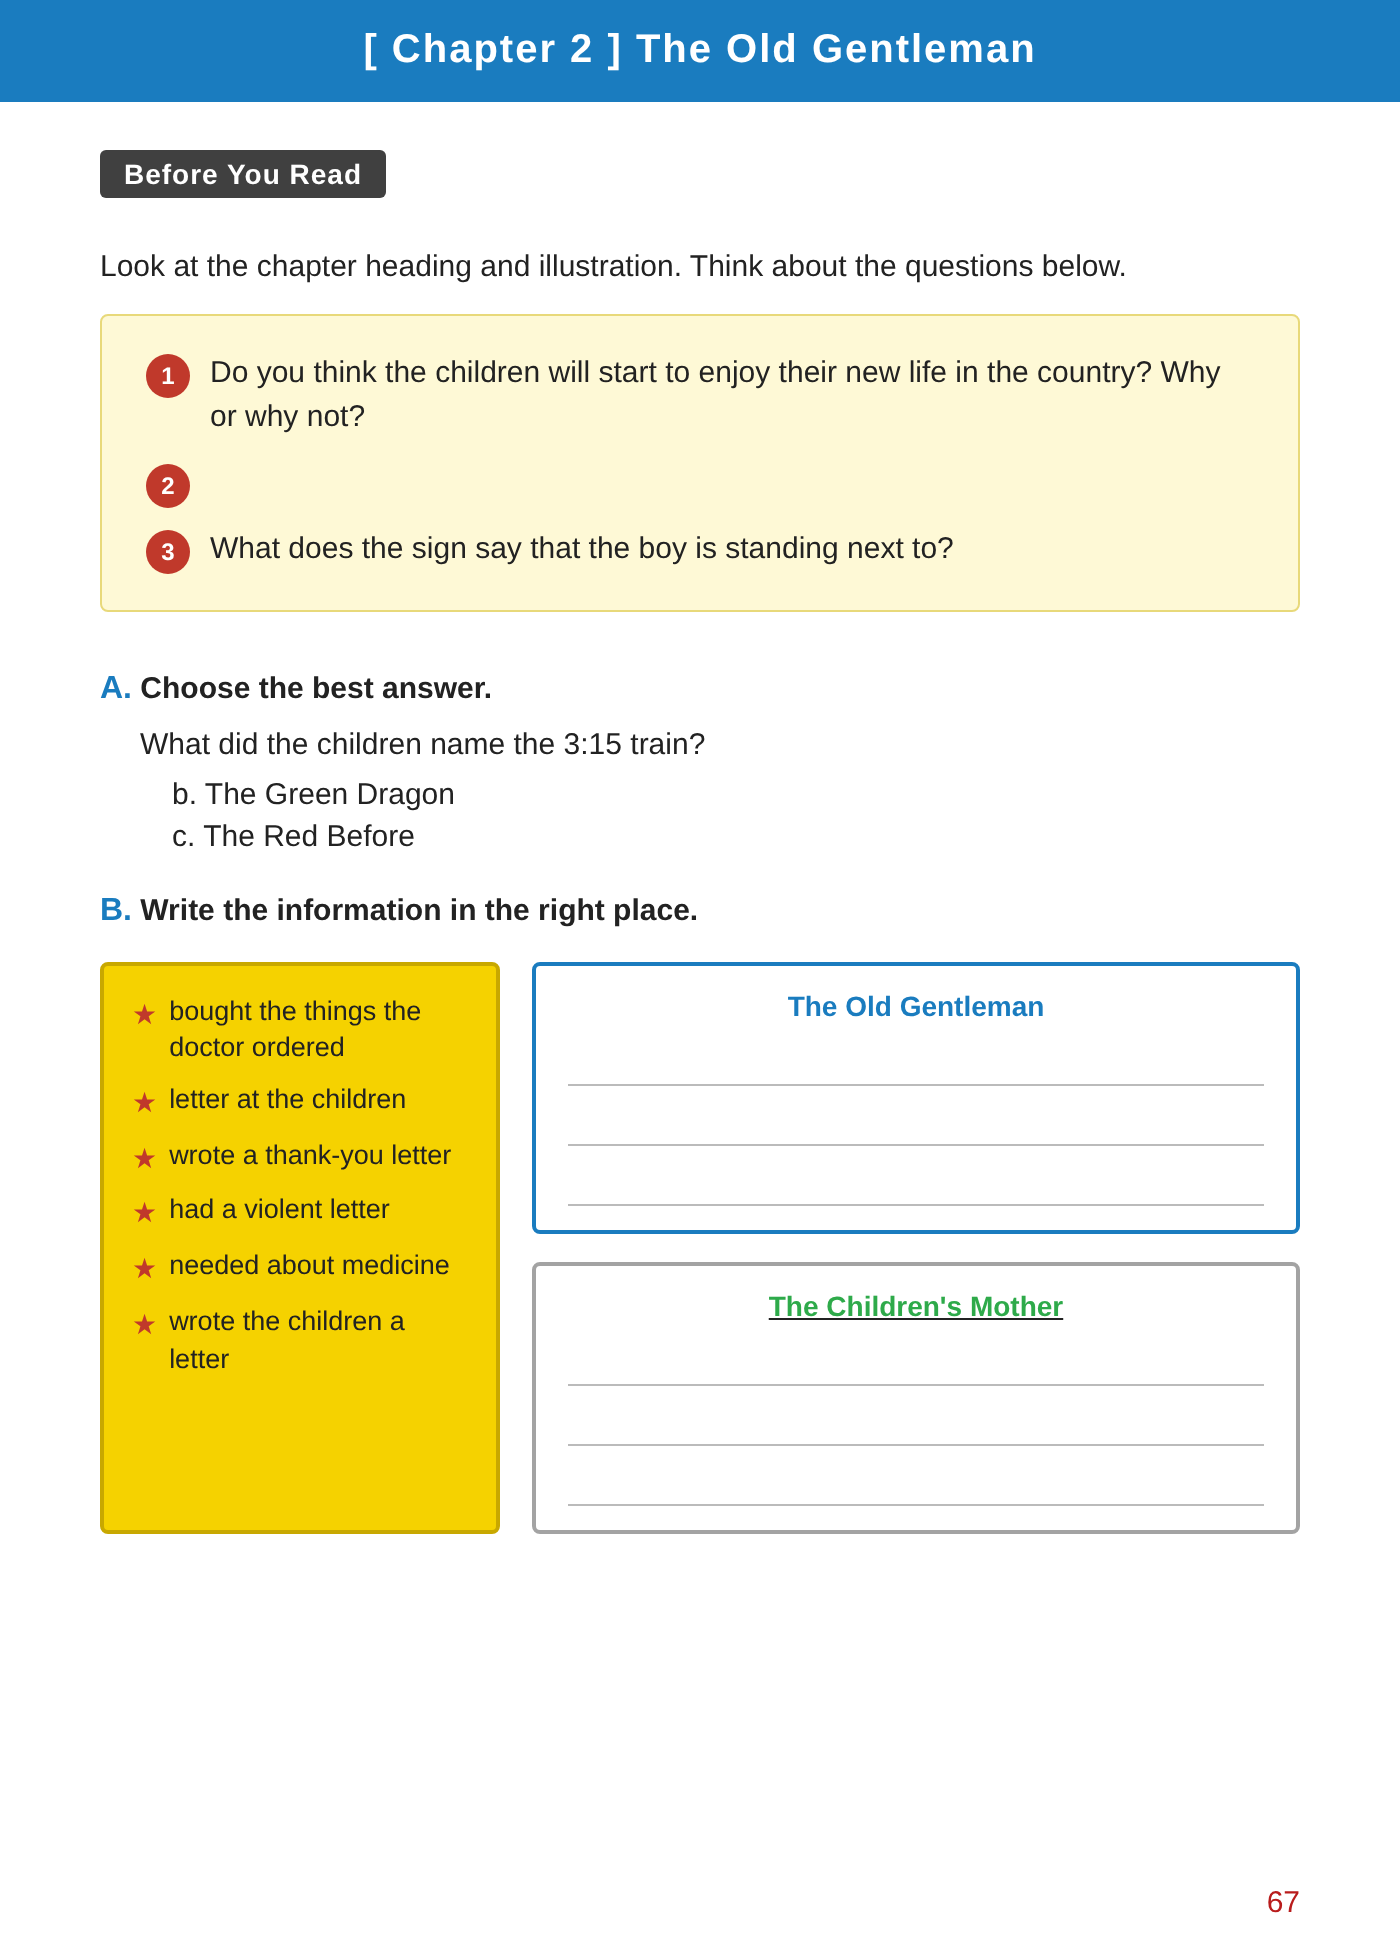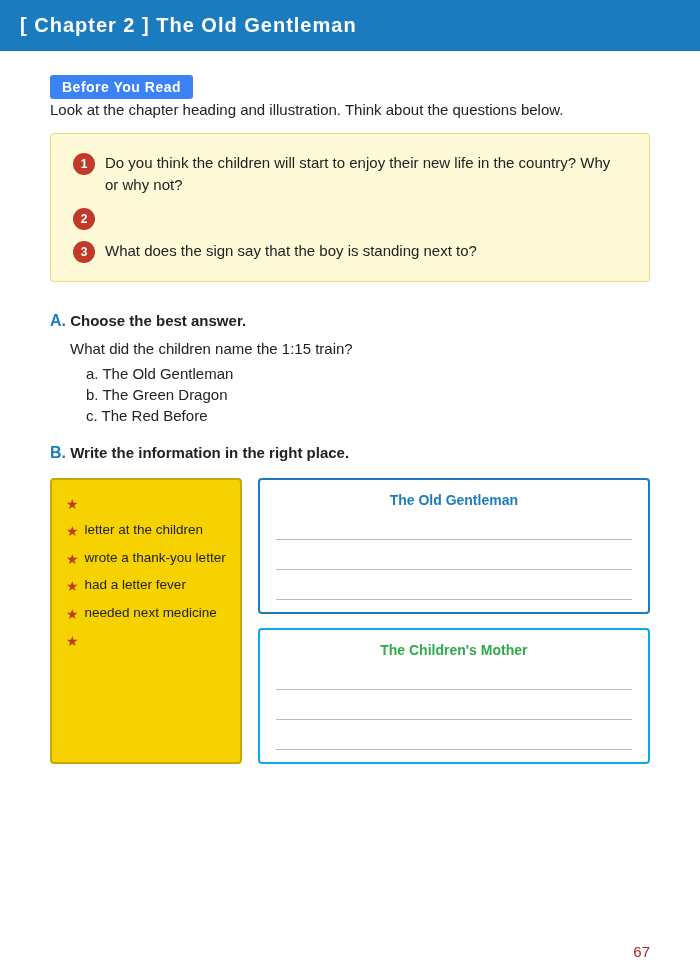--- a/index.html
+++ b/index.html
@@ -10,41 +10,41 @@
       min-height: 980px;
       position: relative;
       font-size: 15px;
       color: #222;
     }
 
     
     .chapter-header {
       background: #1a7cbf;
       color: #fff;
-      text-align: left;
+      text-align: center;
       padding: 14px 20px;
       font-size: 20px;
       font-weight: bold;
       letter-spacing: 1px;
     }
 
     .page-content {
       padding: 24px 50px 50px 50px;
     }
 
     
     .section-label {
       display: inline-block;
-      background: #3b82f6;
+      background: #404040;
       color: #fff;
       font-weight: bold;
       font-size: 14px;
       padding: 4px 12px;
       border-radius: 3px;
-      margin-bottom: 0;
+      margin-bottom: 24px;
       letter-spacing: 0.5px;
     }
 
     
     .intro-text {
       font-size: 15px;
       margin-bottom: 11px;
       line-height: 1.5;
     }
 
@@ -152,21 +152,22 @@
       gap: 14px;
     }
     .target-box {
       border-radius: 4px;
       padding: 12px 16px;
     }
     .target-box.blue {
       border: 2px solid #1a7cbf;
     }
     .target-box.green {
-      border: 2px solid #0ea5e9;
+      border: 2px solid #a3a3a3;
+      text-decoration: underline;
     }
     .target-box-title {
       text-align: center;
       font-weight: bold;
       font-size: 14px;
       margin-bottom: 10px;
     }
     .target-box.blue .target-box-title { color: #1a7cbf; }
     .target-box.green .target-box-title { color: #2eaa4a; }
 
@@ -216,26 +217,22 @@
   </div>
 
   <div class="after-section">
 
     
     <div class="part-a">
       <p class="part-label">
         <span class="part-letter">A.</span>
         <span>Choose the best answer.</span>
       </p>
-      <p class="question-text">What did the children name the 1:15 train?</p>
+      <p class="question-text">What did the children name the 3:15 train?</p>
       <div class="choices">
-        <div class="choice-item">
-          <span>a.</span>
-          <span>The Old Gentleman</span>
-        </div>
         <div class="choice-item">
           <span>b.</span>
           <span>The Green Dragon</span>
         </div>
         <div class="choice-item">
           <span>c.</span>
           <span>The Red Before</span>
         </div>
       </div>
     </div>
@@ -245,39 +242,41 @@
       <p class="part-label">
         <span class="part-letter">B.</span>
         <span>Write the information in the right place.</span>
       </p>
 
       <div class="part-b-layout">
 
         <div class="info-source-box">
           <div class="star-item">
             <span class="star">★</span>
+            <span>bought the things the doctor ordered</span>
           </div>
           <div class="star-item">
             <span class="star">★</span>
             <span>letter at the children</span>
           </div>
           <div class="star-item">
             <span class="star">★</span>
             <span>wrote a thank-you letter</span>
           </div>
           <div class="star-item">
             <span class="star">★</span>
-            <span>had a letter fever</span>
-          </div>
-          <div class="star-item">
-            <span class="star">★</span>
-            <span>needed next medicine</span>
-          </div>
-          <div class="star-item">
-            <span class="star">★</span>
+            <span>had a violent letter</span>
+          </div>
+          <div class="star-item">
+            <span class="star">★</span>
+            <span>needed about medicine</span>
+          </div>
+          <div class="star-item">
+            <span class="star">★</span>
+            <span>wrote the children a letter</span>
           </div>
         </div>
 
         <div class="info-targets">
 
           <div class="target-box blue">
             <div class="target-box-title">The Old Gentleman</div>
             <div class="write-line"></div>
             <div class="write-line"></div>
             <div class="write-line"></div>

